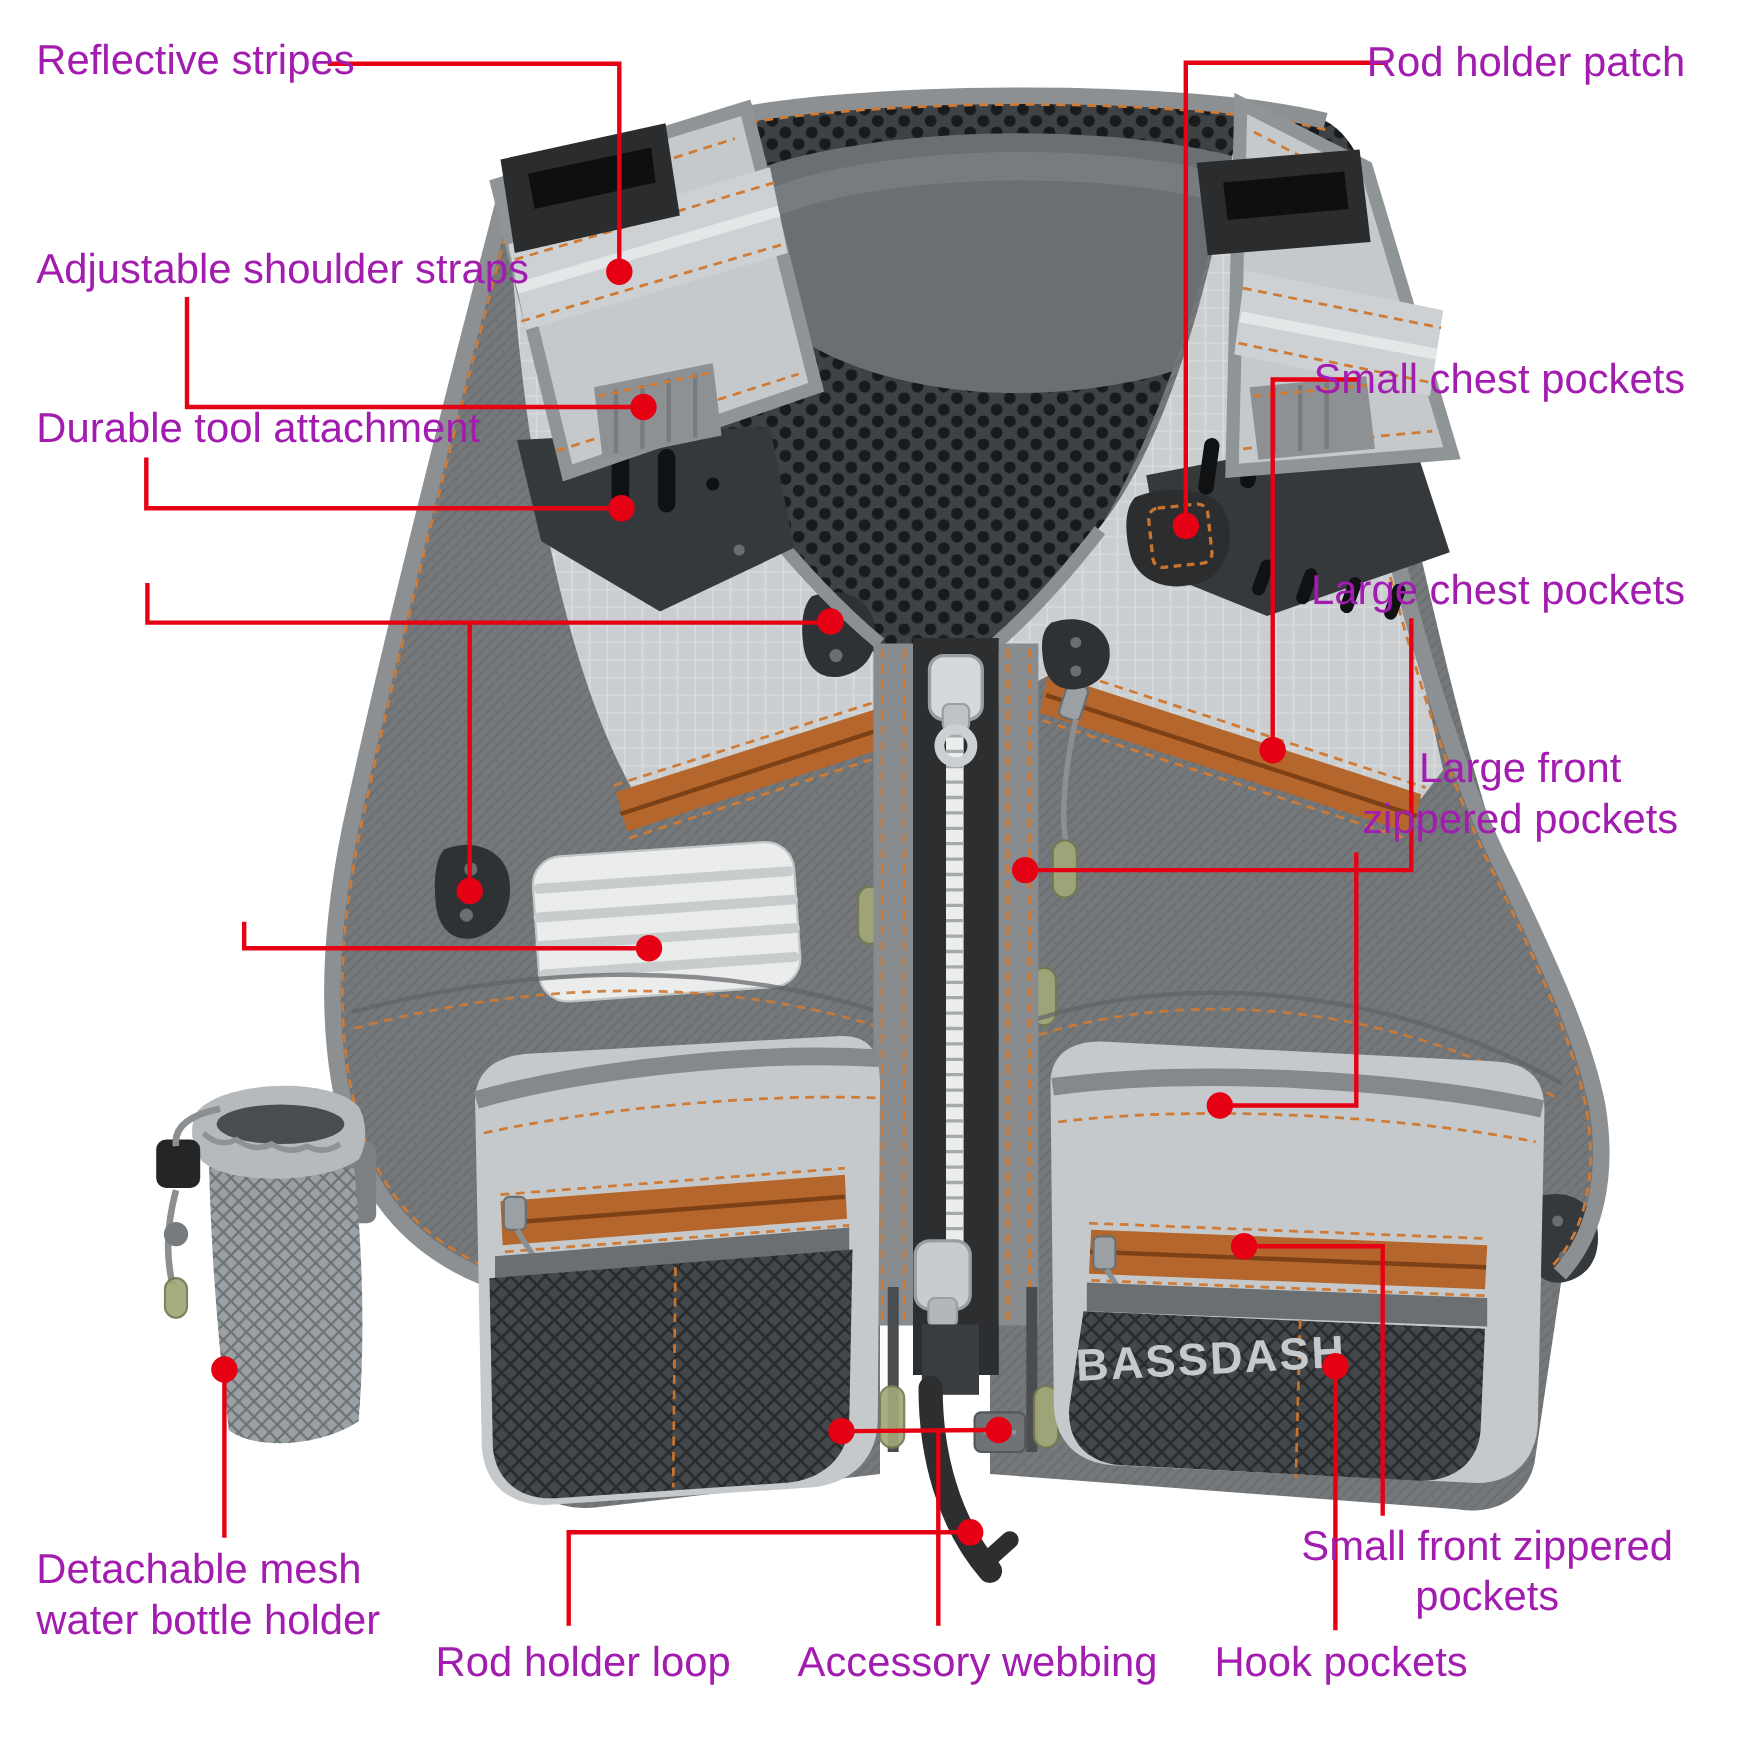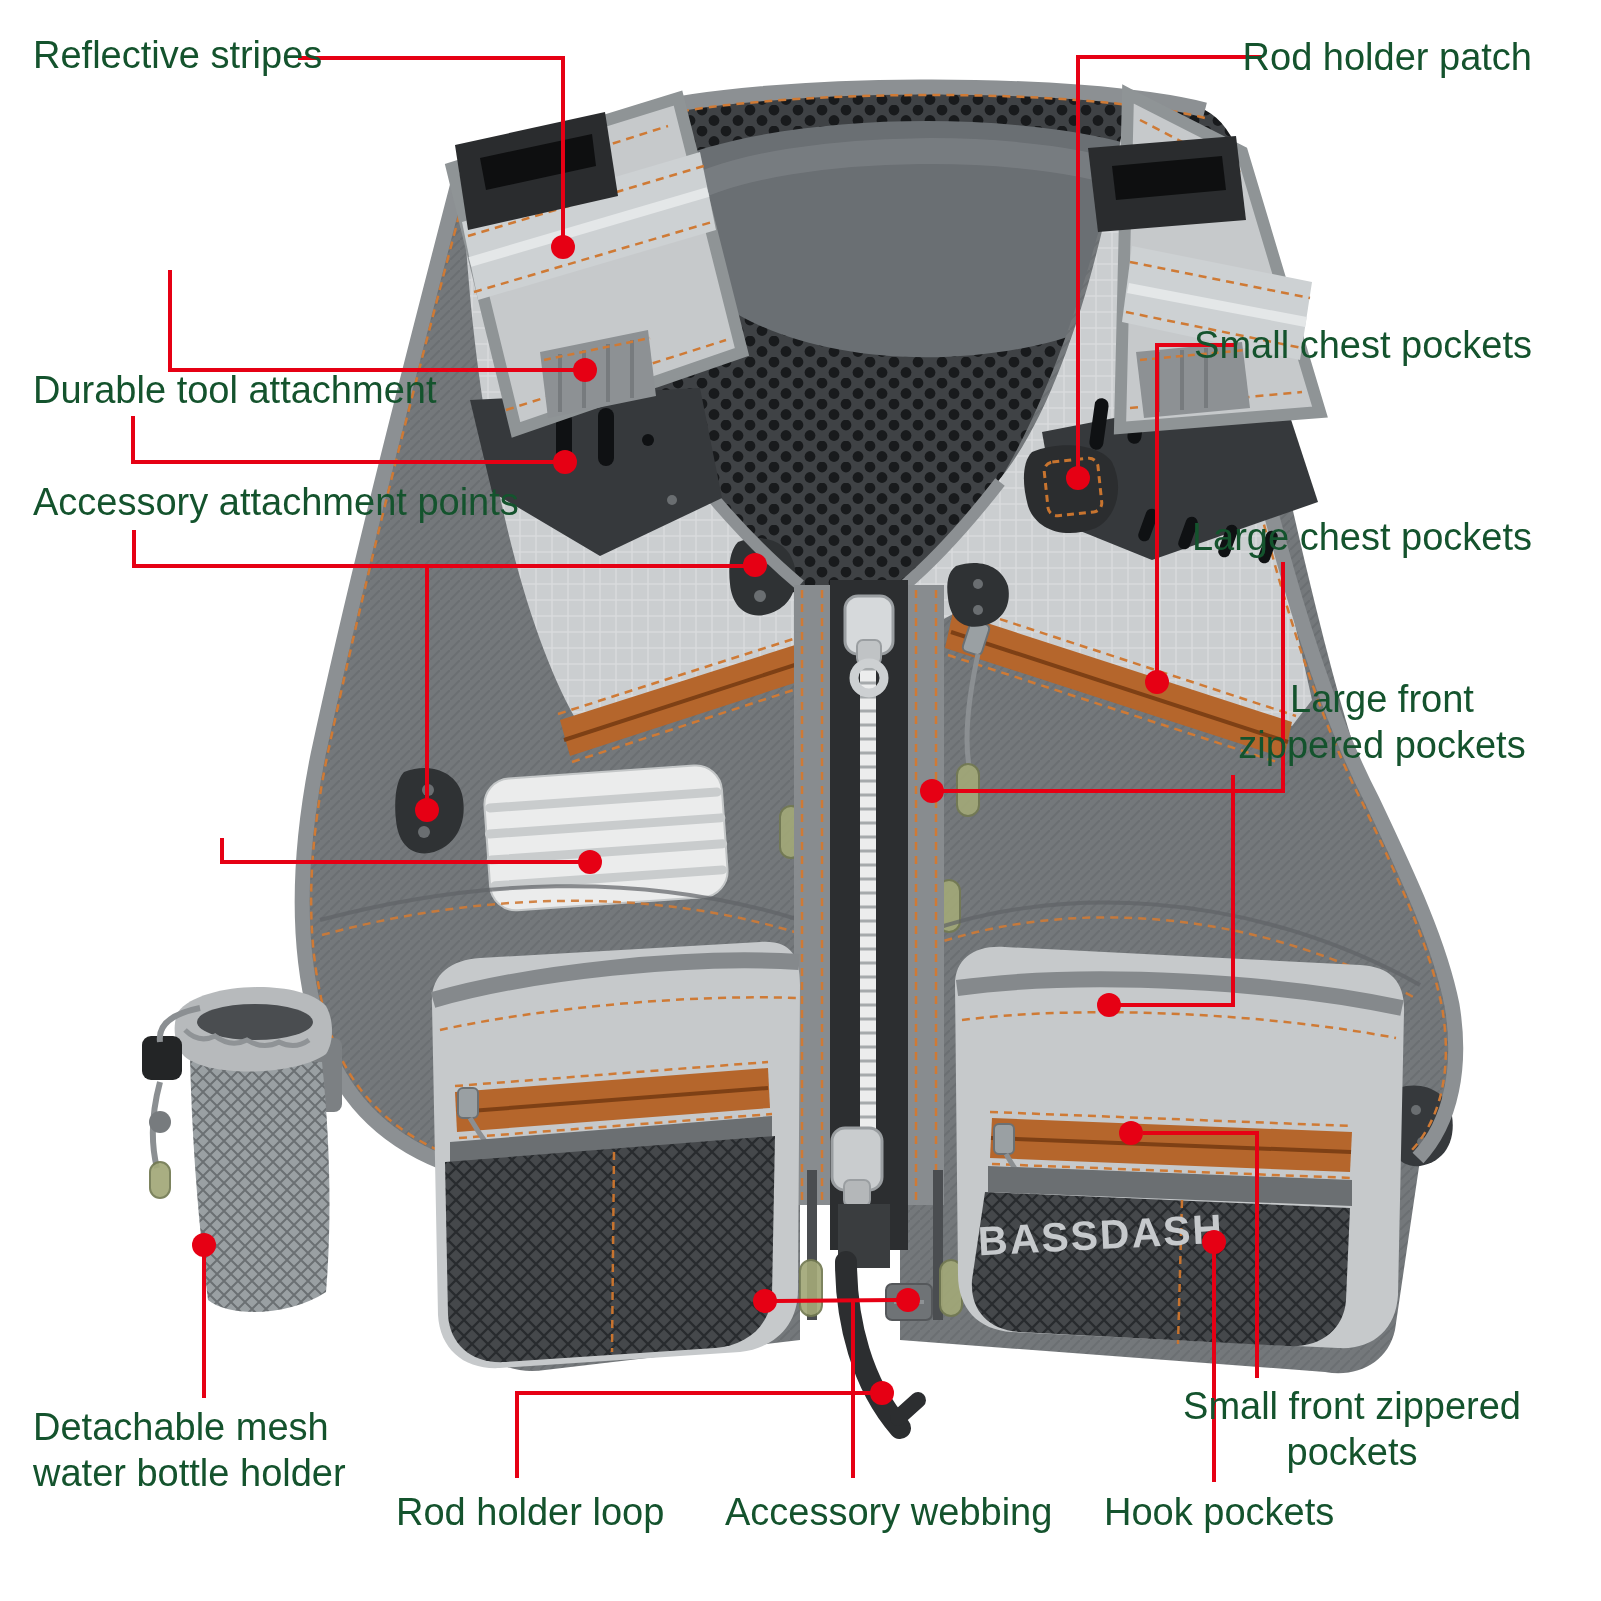--- a/index.html
+++ b/index.html
@@ -1,19 +1,19 @@
 <!DOCTYPE html>
 <html><head>
 <meta charset="utf-8">
 <style>
   html,body{margin:0;padding:0;background:#ffffff}
   .stage{position:relative;width:1601px;height:1601px;background:#ffffff;
          font-family:"Liberation Sans",sans-serif;overflow:hidden}
   svg.layer{position:absolute;left:0;top:0}
-  .lbl{position:absolute;font-size:38px;line-height:46px;color:#14532d;white-space:nowrap}
+  .lbl{position:absolute;font-size:38px;line-height:46px;color:#a21caf;white-space:nowrap}
   .lbl.wrap{white-space:normal}
   .lbl.right{text-align:center}
   .brand{position:absolute;left:966px;top:1212px;width:270px;
          font-size:41px;font-weight:700;letter-spacing:2px;color:#c6c9cc;
          transform:rotate(-3deg);text-align:center}
 </style>
 </head>
 <body>
 
 <div class="stage">
@@ -333,22 +333,22 @@
       <circle cx="1214" cy="1242" r="12"></circle>
       <circle cx="1078" cy="478" r="12"></circle>
       <circle cx="1157" cy="682" r="12"></circle>
       <circle cx="932" cy="791" r="12"></circle>
       <circle cx="1109" cy="1005" r="12"></circle>
       <circle cx="1131" cy="1133" r="12"></circle>
     </g>
   </svg>
 
   <div class="lbl" style="left:33px;top:32px">Reflective stripes</div>
+  <div class="lbl" style="left:33px;top:222px">Adjustable shoulder straps</div>
   <div class="lbl" style="left:33px;top:367px">Durable tool attachment</div>
-  <div class="lbl" style="left:33px;top:479px">Accessory attachment points</div>
   <div class="lbl wrap" style="left:33px;top:1404px;width:380px">Detachable mesh water bottle holder</div>
   <div class="lbl" style="left:396px;top:1489px">Rod holder loop</div>
   <div class="lbl" style="left:725px;top:1489px">Accessory webbing</div>
   <div class="lbl" style="left:1104px;top:1489px">Hook pockets</div>
   <div class="lbl right" style="right:69px;top:34px">Rod holder patch</div>
   <div class="lbl right" style="right:69px;top:322px">Small chest pockets</div>
   <div class="lbl right" style="right:69px;top:514px">Large chest pockets</div>
   <div class="lbl right wrap" style="right:69px;top:676px;width:300px">Large front zippered pockets</div>
   <div class="lbl right wrap" style="right:69px;top:1383px;width:360px">Small front zippered pockets</div>
 

